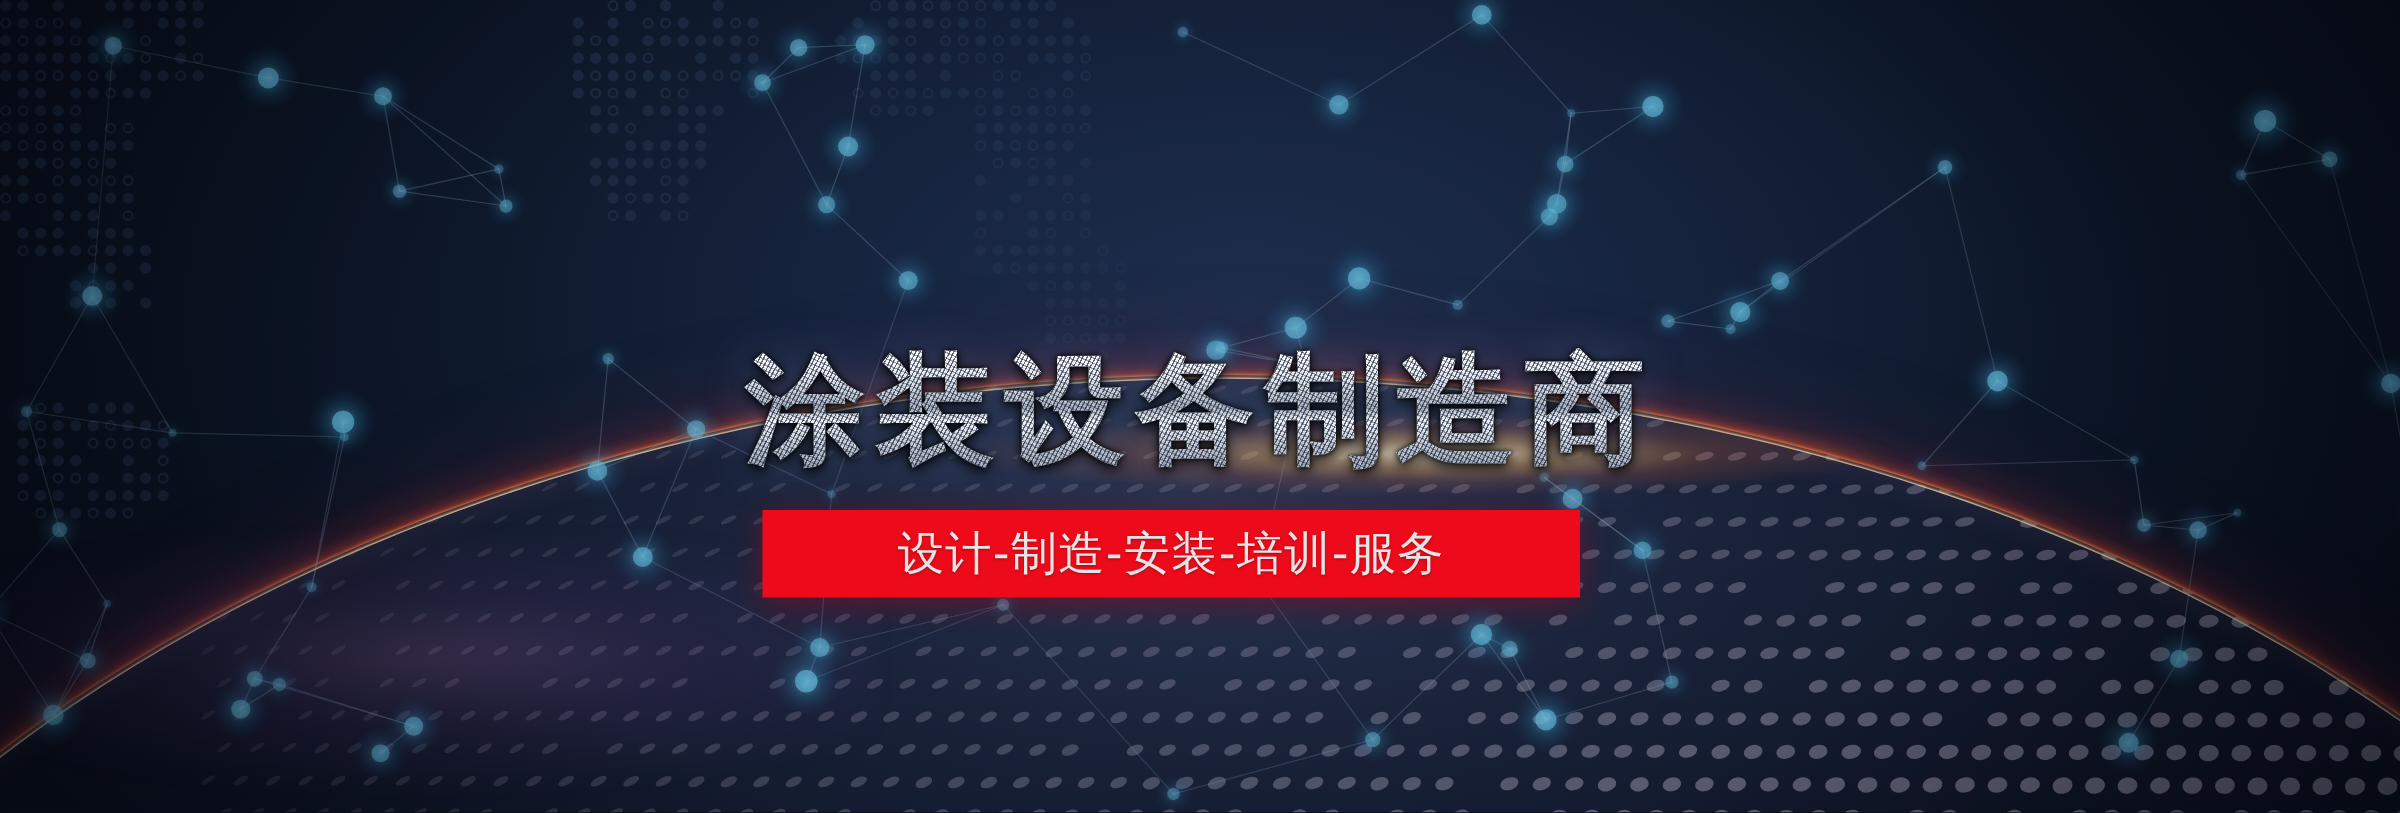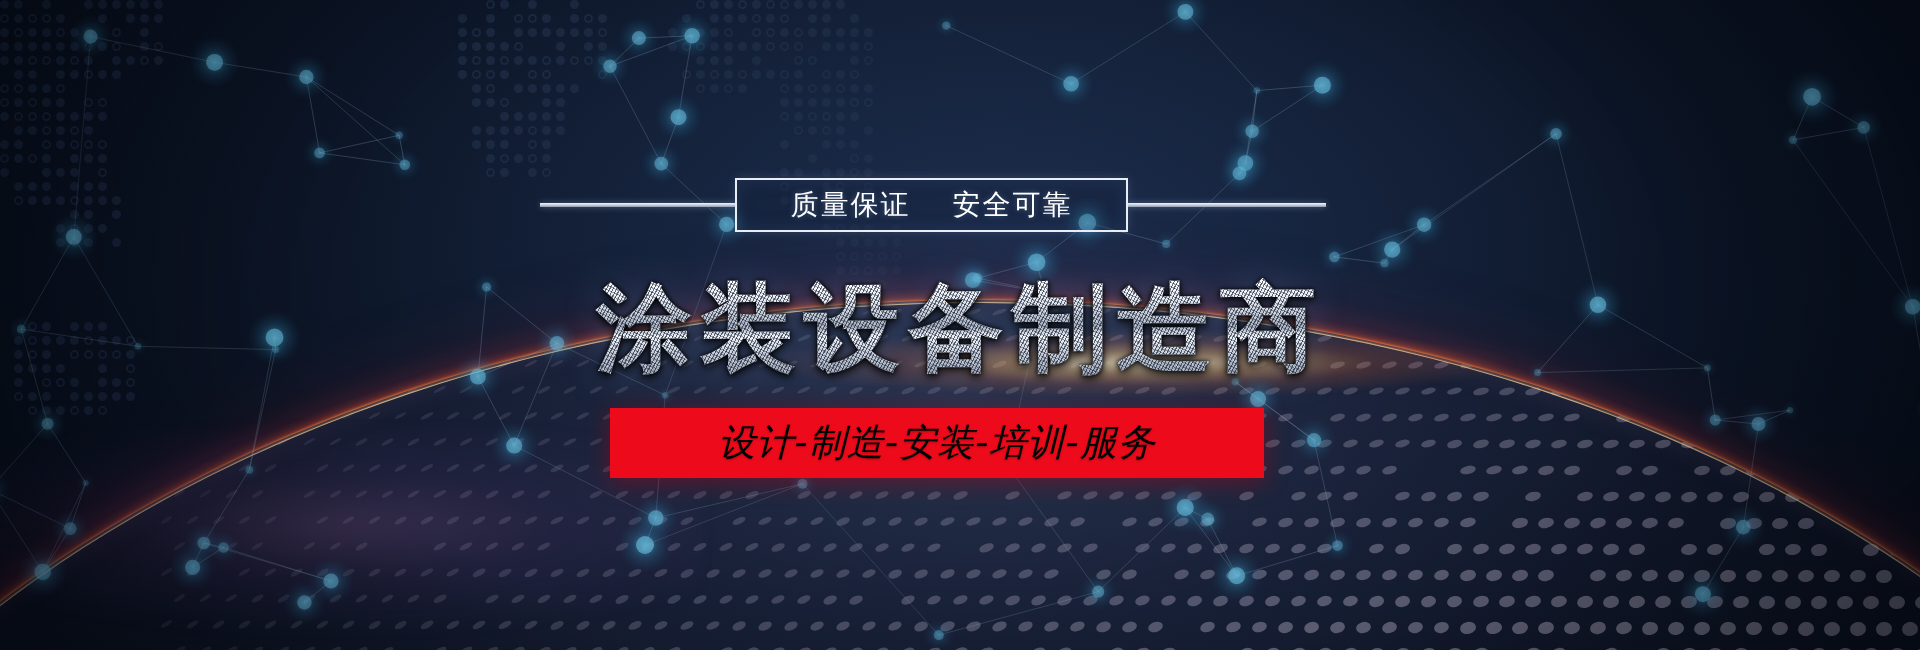--- a/index.html
+++ b/index.html
@@ -169,25 +169,24 @@
   }
 
   .redbar{
     position:absolute; left:610px; top:408px;
     width:654px; height:70px;
     background:#ed0a1a;
     display:flex; align-items:center; justify-content:center;
     box-shadow:0 4px 22px rgba(180,0,20,.45);
   }
   .redbar .txt{
-    color:#000000; font-size:37px; letter-spacing:1px;
+    color:#e5e5e5; font-size:37px; letter-spacing:1px;
     font-family:"DejaVu Sans","Liberation Sans",sans-serif;
     white-space:nowrap;
     text-shadow:0 1px 2px rgba(90,0,10,.45);
-    font-style:italic;
   }
 </style>
 </head>
 <body>
 
 <div id="stage">
 
   <div class="bg-base"></div>
 
   <div class="dotmap" id="dotmap-left">
@@ -1747,30 +1746,20 @@
         <circle cx="1071.1" cy="83.8" r="7.8" fill="#5fb6d8" opacity="0.57"></circle>
         <circle cx="1235.3" cy="381.8" r="11.4" fill="url(#ng)" opacity="0.21"></circle>
         <circle cx="1235.3" cy="381.8" r="3.7" fill="#5fb6d8" opacity="0.29"></circle>
       </svg>
   </div>
 
   <div class="bg-vig"></div>
 
   <div class="content">
 
-    <div class="eyebrow-wrap">
-      <div class="line-l"></div>
-      <div class="line-r"></div>
-      <div class="eyebrow-box">
-        <div class="txt">
-          <span>质量保证</span>
-          <span>安全可靠</span>
-        </div>
-      </div>
-    </div>
 
     <div class="headline-stroke">涂装设备制造商</div>
     <div class="headline">涂装设备制造商</div>
     <div class="headline-tex">涂装设备制造商</div>
 
     <div class="redbar">
       <span class="txt">设计-制造-安装-培训-服务</span>
     </div>
 
   </div>

